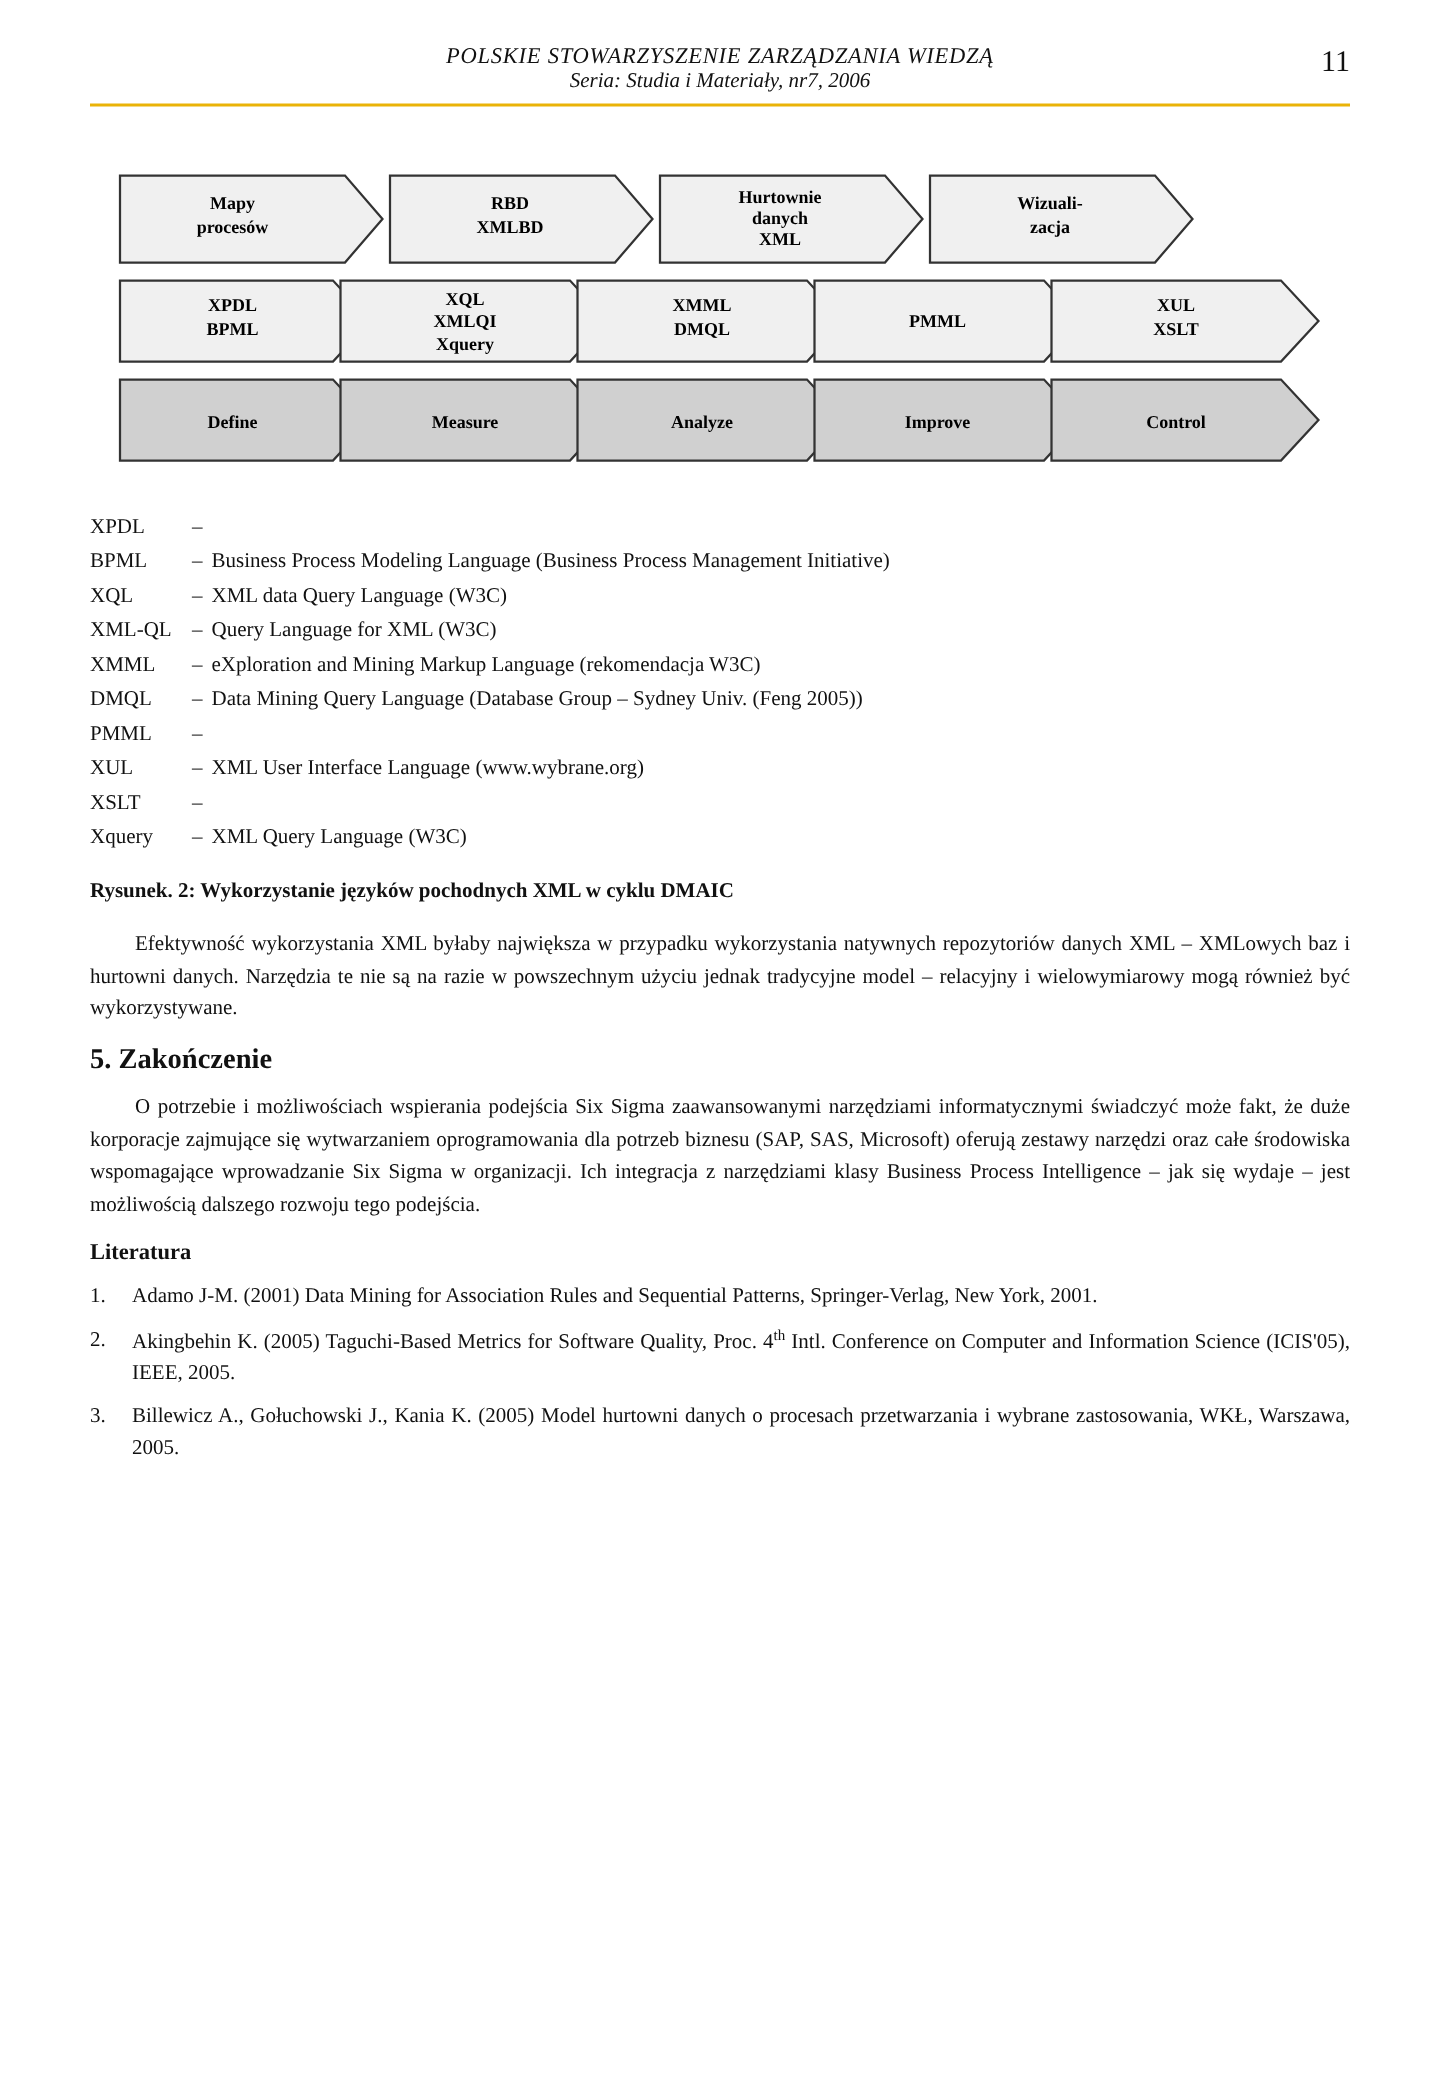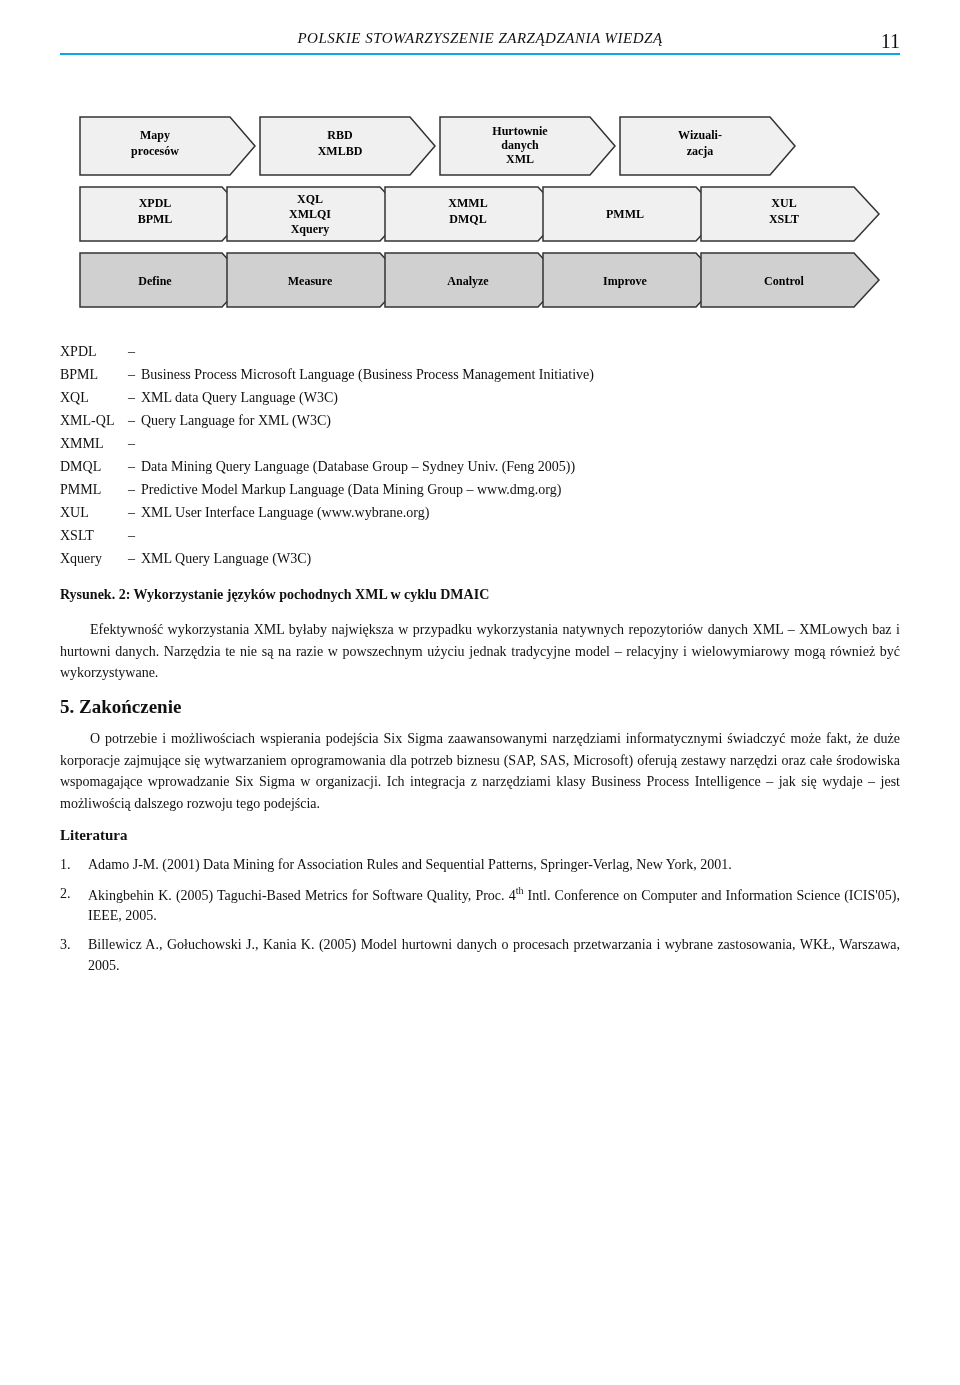--- a/index.html
+++ b/index.html
@@ -6,23 +6,23 @@
     body {
       font-family: "Times New Roman", Times, serif;
       font-size: 14px;
       background: #fff;
       color: #111;
       width: 960px;
       padding: 30px 60px 40px 60px;
     }
     .header {
       text-align: center;
-      border-bottom: 2px solid #0ea5e9;
+      border-bottom: 2px solid #eab308;
       padding-bottom: 6px;
-      margin-bottom: 44px;
+      margin-bottom: 28px;
       position: relative;
     }
     .header-title {
       font-size: 15px;
       font-style: italic;
       font-weight: normal;
       letter-spacing: 0.5px;
     }
     .header-subtitle {
       font-size: 14px;
@@ -109,20 +109,21 @@
     sup {
       font-size: 10px;
       vertical-align: super;
     }
   </style>
 </head>
 <body>
 
 <div class="header">
   <div class="header-title">POLSKIE STOWARZYSZENIE ZARZĄDZANIA WIEDZĄ</div>
+  <div class="header-subtitle">Seria: Studia i Materiały, nr7, 2006</div>
   <div class="header-number">11</div>
 </div>
 
 <div class="diagram-wrapper">
   <svg class="diagram-svg" viewBox="0 0 820 220" xmlns="http://www.w3.org/2000/svg">
 
     <polygon points="10,18 160,18 185,47 160,76 10,76" fill="#f0f0f0" stroke="#333" stroke-width="1.5"></polygon>
     <text x="85" y="40" text-anchor="middle" font-family="Times New Roman" font-size="12" font-weight="bold">Mapy</text>
     <text x="85" y="56" text-anchor="middle" font-family="Times New Roman" font-size="12" font-weight="bold">procesów</text>
 
@@ -177,45 +178,45 @@
 </div>
 
 <div class="abbr-list">
   <div class="abbr-item">
     <span class="abbr-term">XPDL</span>
     <span class="abbr-dash">–</span>
   </div>
   <div class="abbr-item">
     <span class="abbr-term">BPML</span>
     <span class="abbr-dash">–</span>
-    <span>Business Process Microsoft Language (Business Process Management Initiative)</span>
+    <span>Business Process Modeling Language (Business Process Management Initiative)</span>
   </div>
   <div class="abbr-item">
     <span class="abbr-term">XQL</span>
     <span class="abbr-dash">–</span>
     <span>XML data Query Language (W3C)</span>
   </div>
   <div class="abbr-item">
     <span class="abbr-term">XML-QL</span>
     <span class="abbr-dash">–</span>
     <span>Query Language for XML (W3C)</span>
   </div>
   <div class="abbr-item">
     <span class="abbr-term">XMML</span>
     <span class="abbr-dash">–</span>
+    <span>eXploration and Mining Markup Language (rekomendacja W3C)</span>
   </div>
   <div class="abbr-item">
     <span class="abbr-term">DMQL</span>
     <span class="abbr-dash">–</span>
     <span>Data Mining Query Language (Database Group – Sydney Univ. (Feng 2005))</span>
   </div>
   <div class="abbr-item">
     <span class="abbr-term">PMML</span>
     <span class="abbr-dash">–</span>
-    <span>Predictive Model Markup Language (Data Mining Group – www.dmg.org)</span>
   </div>
   <div class="abbr-item">
     <span class="abbr-term">XUL</span>
     <span class="abbr-dash">–</span>
     <span>XML User Interface Language (www.wybrane.org)</span>
   </div>
   <div class="abbr-item">
     <span class="abbr-term">XSLT</span>
     <span class="abbr-dash">–</span>
   </div>

